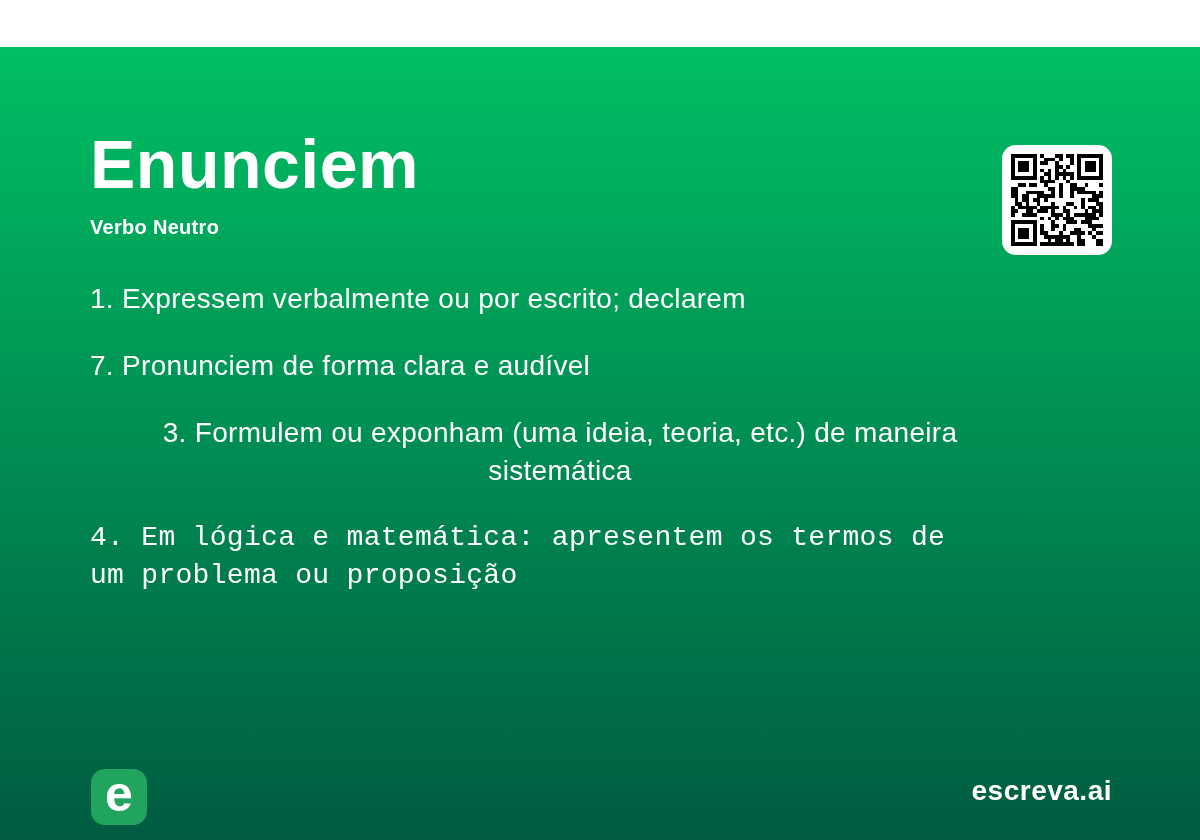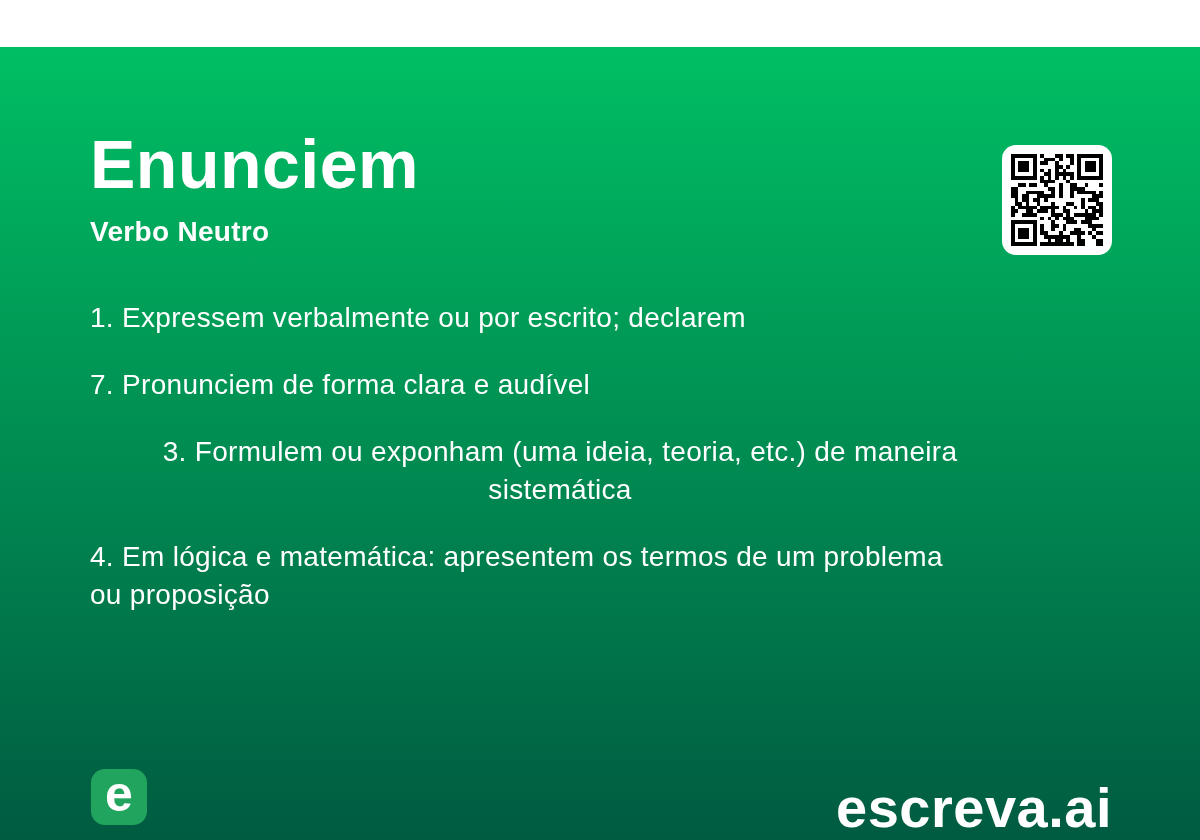--- a/index.html
+++ b/index.html
@@ -28,21 +28,21 @@
     top: 83px;
   }
   .title {
     font-size: 68px;
     font-weight: 700;
     line-height: 1;
     letter-spacing: 0.5px;
   }
   .subtitle {
     margin-top: 18px;
-    font-size: 28px;
+    font-size: 20px;
     font-weight: 700;
     letter-spacing: 0.3px;
   }
   .qr-box {
     position: absolute;
     left: 1002px;
     top: 98px;
     width: 110px;
     height: 110px;
     background: #FFFFFF;
@@ -51,29 +51,29 @@
   }
   .qr-box svg {
     width: 100%;
     height: 100%;
     shape-rendering: crispEdges;
     display: block;
   }
   .definitions {
     position: absolute;
     left: 90px;
-    top: 252px;
+    top: 233px;
     font-size: 28px;
     line-height: 38px;
     letter-spacing: 0.3px;
     font-weight: 400;
   }
   .definition + .definition { margin-top: 29px; }
   .def-3 { max-width: 940px; text-align: center; }
-  .def-4 { max-width: 860px; }
+  .def-4 { max-width: 860px; font-family: Liberation Mono, monospace; }
   .logo-badge {
     position: absolute;
     left: 91px;
     top: 722px;
     width: 56px;
     height: 56px;
     border-radius: 14px;
     background: var(--logo-green);
     display: flex;
     align-items: center;
@@ -83,21 +83,21 @@
     font-size: 50px;
     font-weight: 700;
     line-height: 1;
     transform: translateY(-3px);
     color: var(--text-color);
   }
   .brand {
     position: absolute;
     right: 88px;
     top: 728px;
-    font-size: 56px;
+    font-size: 28px;
     font-weight: 700;
     letter-spacing: 0.5px;
   }
 </style>
 </head>
 <body>
 
 <div class="card">
 
   <div class="header">

